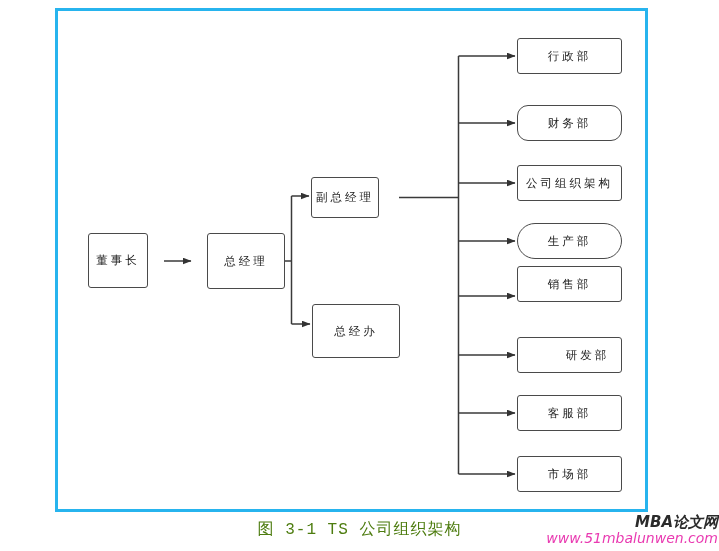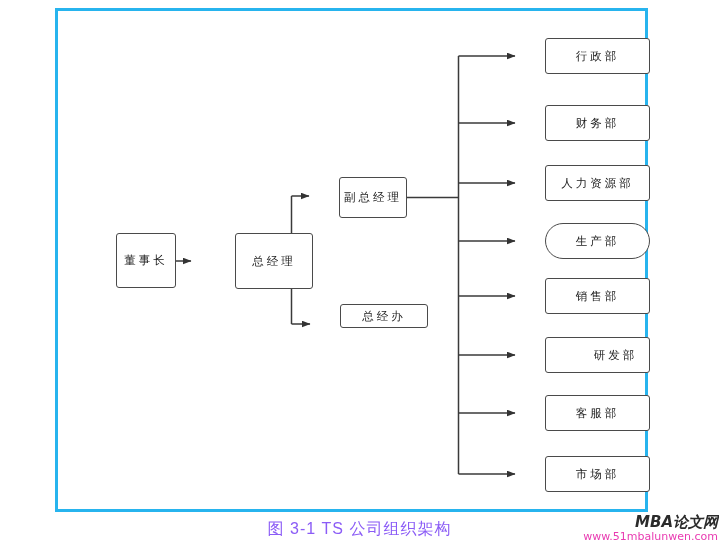--- a/index.html
+++ b/index.html
@@ -25,47 +25,47 @@
     position:absolute;
     background:#ffffff;
     border:1.5px solid #4a4a4a;
     border-radius:3px;
     display:flex;align-items:center;justify-content:center;
     font-size:11.5px;
     letter-spacing:3px;
     color:#222222;
     box-sizing:border-box;
     white-space:nowrap;
-    margin-left:28px;
   }
   .node.dept{width:105px;height:36px;left:517px;}
   .caption{
     position:absolute;
     left:0;top:519px;width:719px;
     text-align:center;
-    font-family:Liberation Sans, sans-serif;
+    font-family:Liberation Mono, monospace;
     font-size:16px;
-    color:#8b5cf6;
+    color:#4d7c0f;
     letter-spacing:1px;
   }
   .watermark{
     position:absolute;
     right:1px;top:514px;
     text-align:right;
     line-height:1.1;
   }
   .watermark .site-name{
     font-style:italic;
     font-weight:bold;
     font-size:15px;
     color:#2b2b2b;
     display:block;
   }
   .watermark .site-url{
-    font-size:11px;
+    font-style:italic;
+    font-size:14px;
     color:#e93ab1;
     display:block;
   }
 </style>
 </head>
 <body>
 
 <div class="page">
 
   <div class="frame"></div>
@@ -98,27 +98,27 @@
       <line x1="458.5" y1="474" x2="515" y2="474" marker-end="url(#arrow)"></line>
     </g>
   </svg>
 
   <div class="node" style="left:88px;top:233px;width:60px;height:55px;">董事长</div>
 
   <div class="node" style="left:207px;top:233px;width:78px;height:56px;">总经理</div>
 
   <div class="node" style="left:311px;top:177px;width:68px;height:41px;">副总经理</div>
 
-  <div class="node" style="left:312px;top:304px;width:88px;height:24px;">总经办</div>
+  <div class="node" style="left:312px;top:304px;width:88px;height:54px;">总经办</div>
 
   <div class="node dept" style="top:38px;">行政部</div>
-  <div class="node dept" style="top:105px;">财务部</div>
-  <div class="node dept" style="top:165px;">人力资源部</div>
+  <div class="node dept" style="top:105px;border-radius:11px;">财务部</div>
+  <div class="node dept" style="top:165px;">公司组织架构</div>
   <div class="node dept" style="top:223px;border-radius:18px;">生产部</div>
-  <div class="node dept" style="top:278px;">销售部</div>
+  <div class="node dept" style="top:266px;">销售部</div>
   <div class="node dept" style="top:337px;padding-left:36px;">研发部</div>
   <div class="node dept" style="top:395px;">客服部</div>
   <div class="node dept" style="top:456px;">市场部</div>
 
   <div class="caption">图 3-1 TS 公司组织架构</div>
 
   <div class="watermark">
     <span class="site-name">MBA论文网</span>
     <span class="site-url">www.51mbalunwen.com</span>
   </div>

